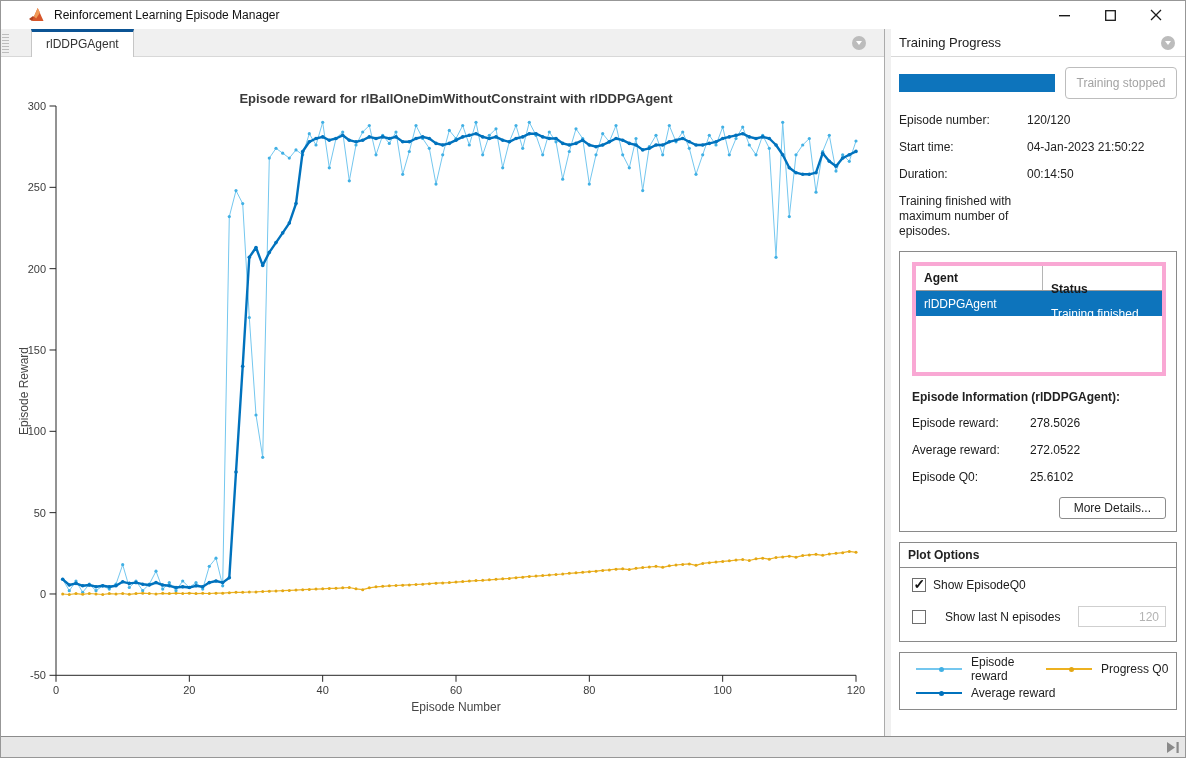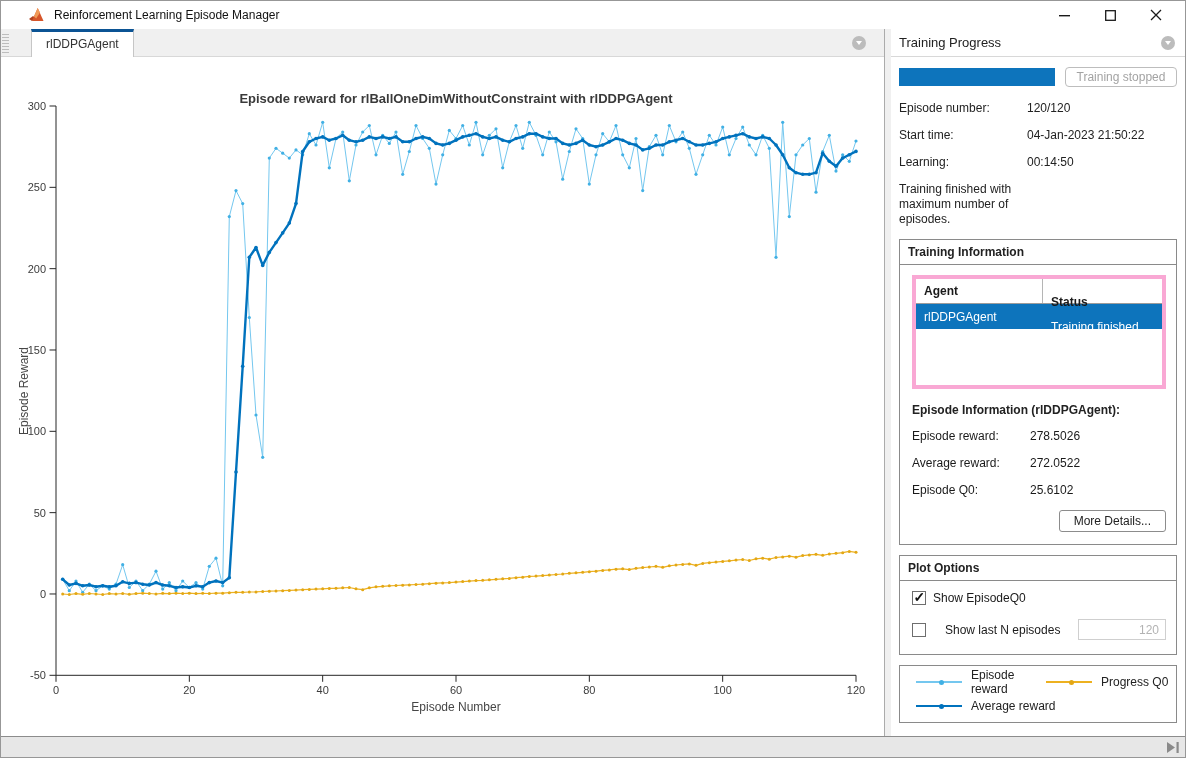--- a/index.html
+++ b/index.html
@@ -44,21 +44,21 @@
   
   .right-panel { position:absolute; left:890px; top:28px; width:296px; height:707px; background:#fff; }
   .rp-header { height:28px; border-bottom:1px solid #d8d8d8; display:flex; align-items:center;
                padding:0 12px 0 8px; font-size:13px; color:#222; }
   .rp-header .circle-chevron { margin-left:auto; }
   .rp-body { padding:10px 10px 0 8px; }
 
   .progress-row { display:flex; align-items:center; margin-bottom:14px; }
   .progress-track { width:156px; height:18px; background:#e9e9e9; position:relative; }
   .progress-fill { height:100%; background:#0d74bc; }
-  .btn-disabled { margin-left:10px; width:112px; height:20px; background:#fff;
+  .btn-disabled { margin-left:10px; width:112px; height:32px; background:#fff;
                   border:1px solid #bdbdbd; border-radius:4px; color:#a3a3a3;
                   font-size:12px; display:flex; align-items:center; justify-content:center; }
 
   .field-row { display:flex; margin-bottom:12px; line-height:15px; }
   .field-label { width:128px; color:#222; flex:none; }
   .field-value { width:150px; color:#222; }
 
   .group-box { border:1px solid #8a8a8a; margin-bottom:10px; background:#fff; }
   .group-title { font-weight:bold; padding:5px 8px; border-bottom:1px solid #8a8a8a; color:#222; }
   .group-content { padding:10px 10px 10px 12px; }
@@ -570,29 +570,28 @@
 
       <div class="field-row">
         <span class="field-label">Episode number:</span>
         <span class="field-value">120/120</span>
       </div>
       <div class="field-row">
         <span class="field-label">Start time:</span>
         <span class="field-value">04-Jan-2023 21:50:22</span>
       </div>
       <div class="field-row">
-        <span class="field-label">Learning:</span>
+        <span class="field-label">Duration:</span>
         <span class="field-value">00:14:50</span>
       </div>
       <div class="field-row">
         <span class="field-value">Training finished with maximum number of episodes.</span>
       </div>
 
       <div class="group-box">
-        <div class="group-title">Training Information</div>
         <div class="group-content">
           <div class="ti-table">
             <div class="ti-row ti-head">
               <div class="ti-cell-agent">Agent</div>
               <div class="ti-cell-status">Status</div>
             </div>
             <div class="ti-row ti-selected">
               <div class="ti-cell-agent">rlDDPGAgent</div>
               <div class="ti-cell-status">Training finished</div>
             </div>

